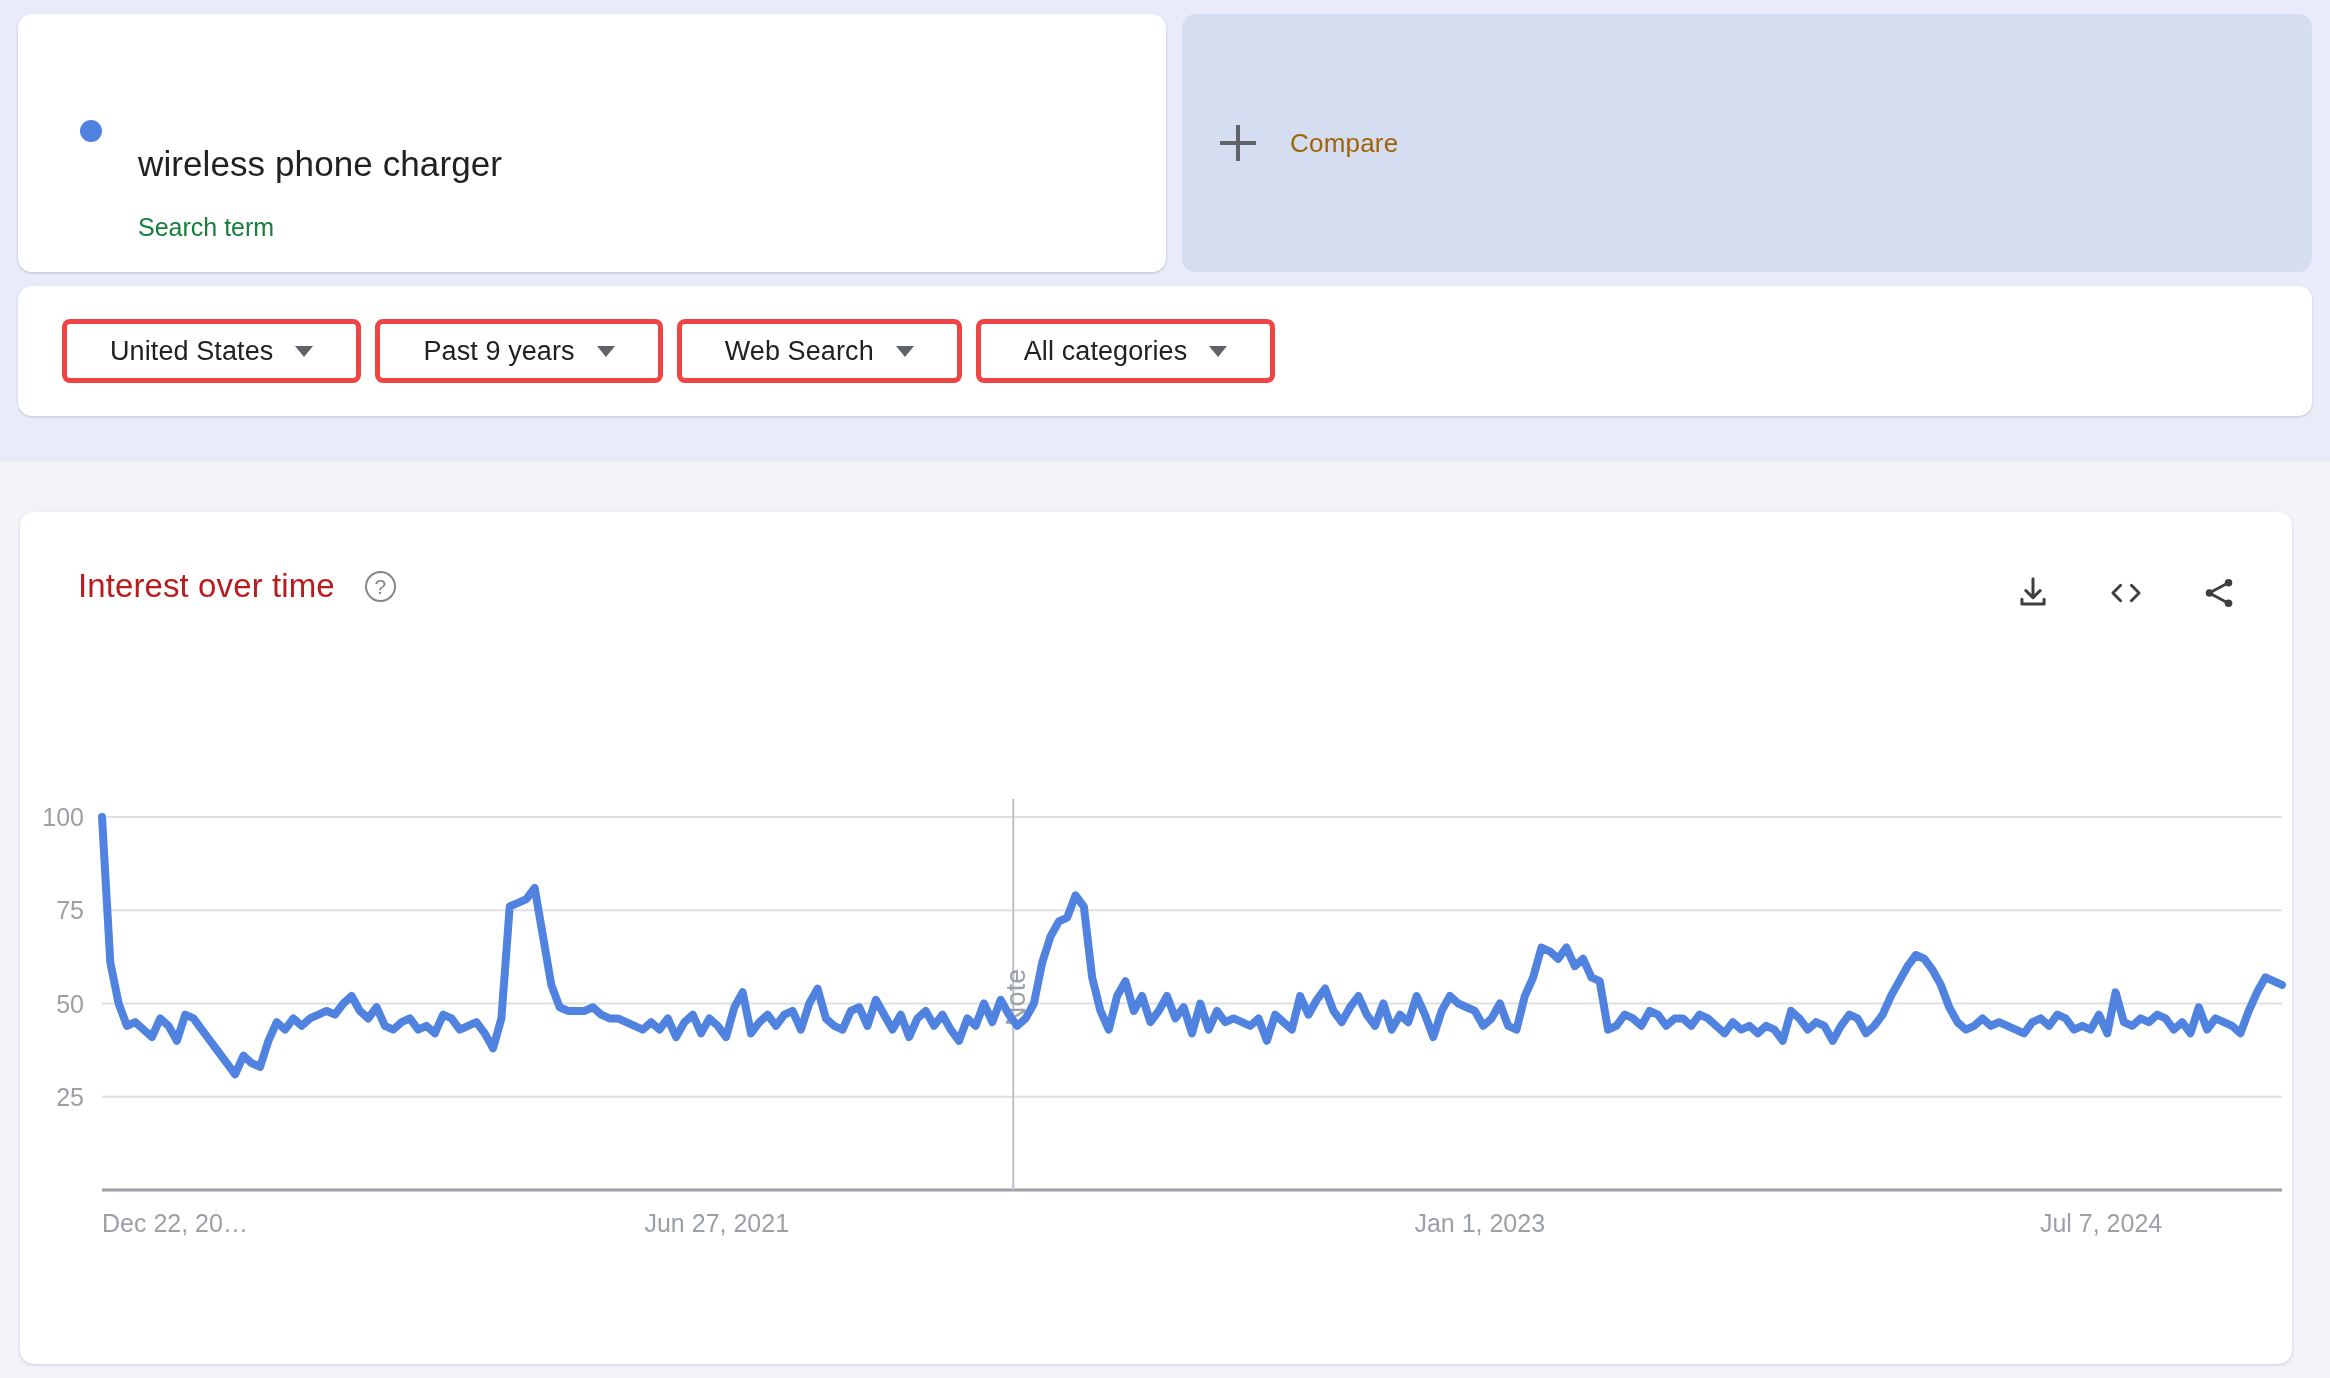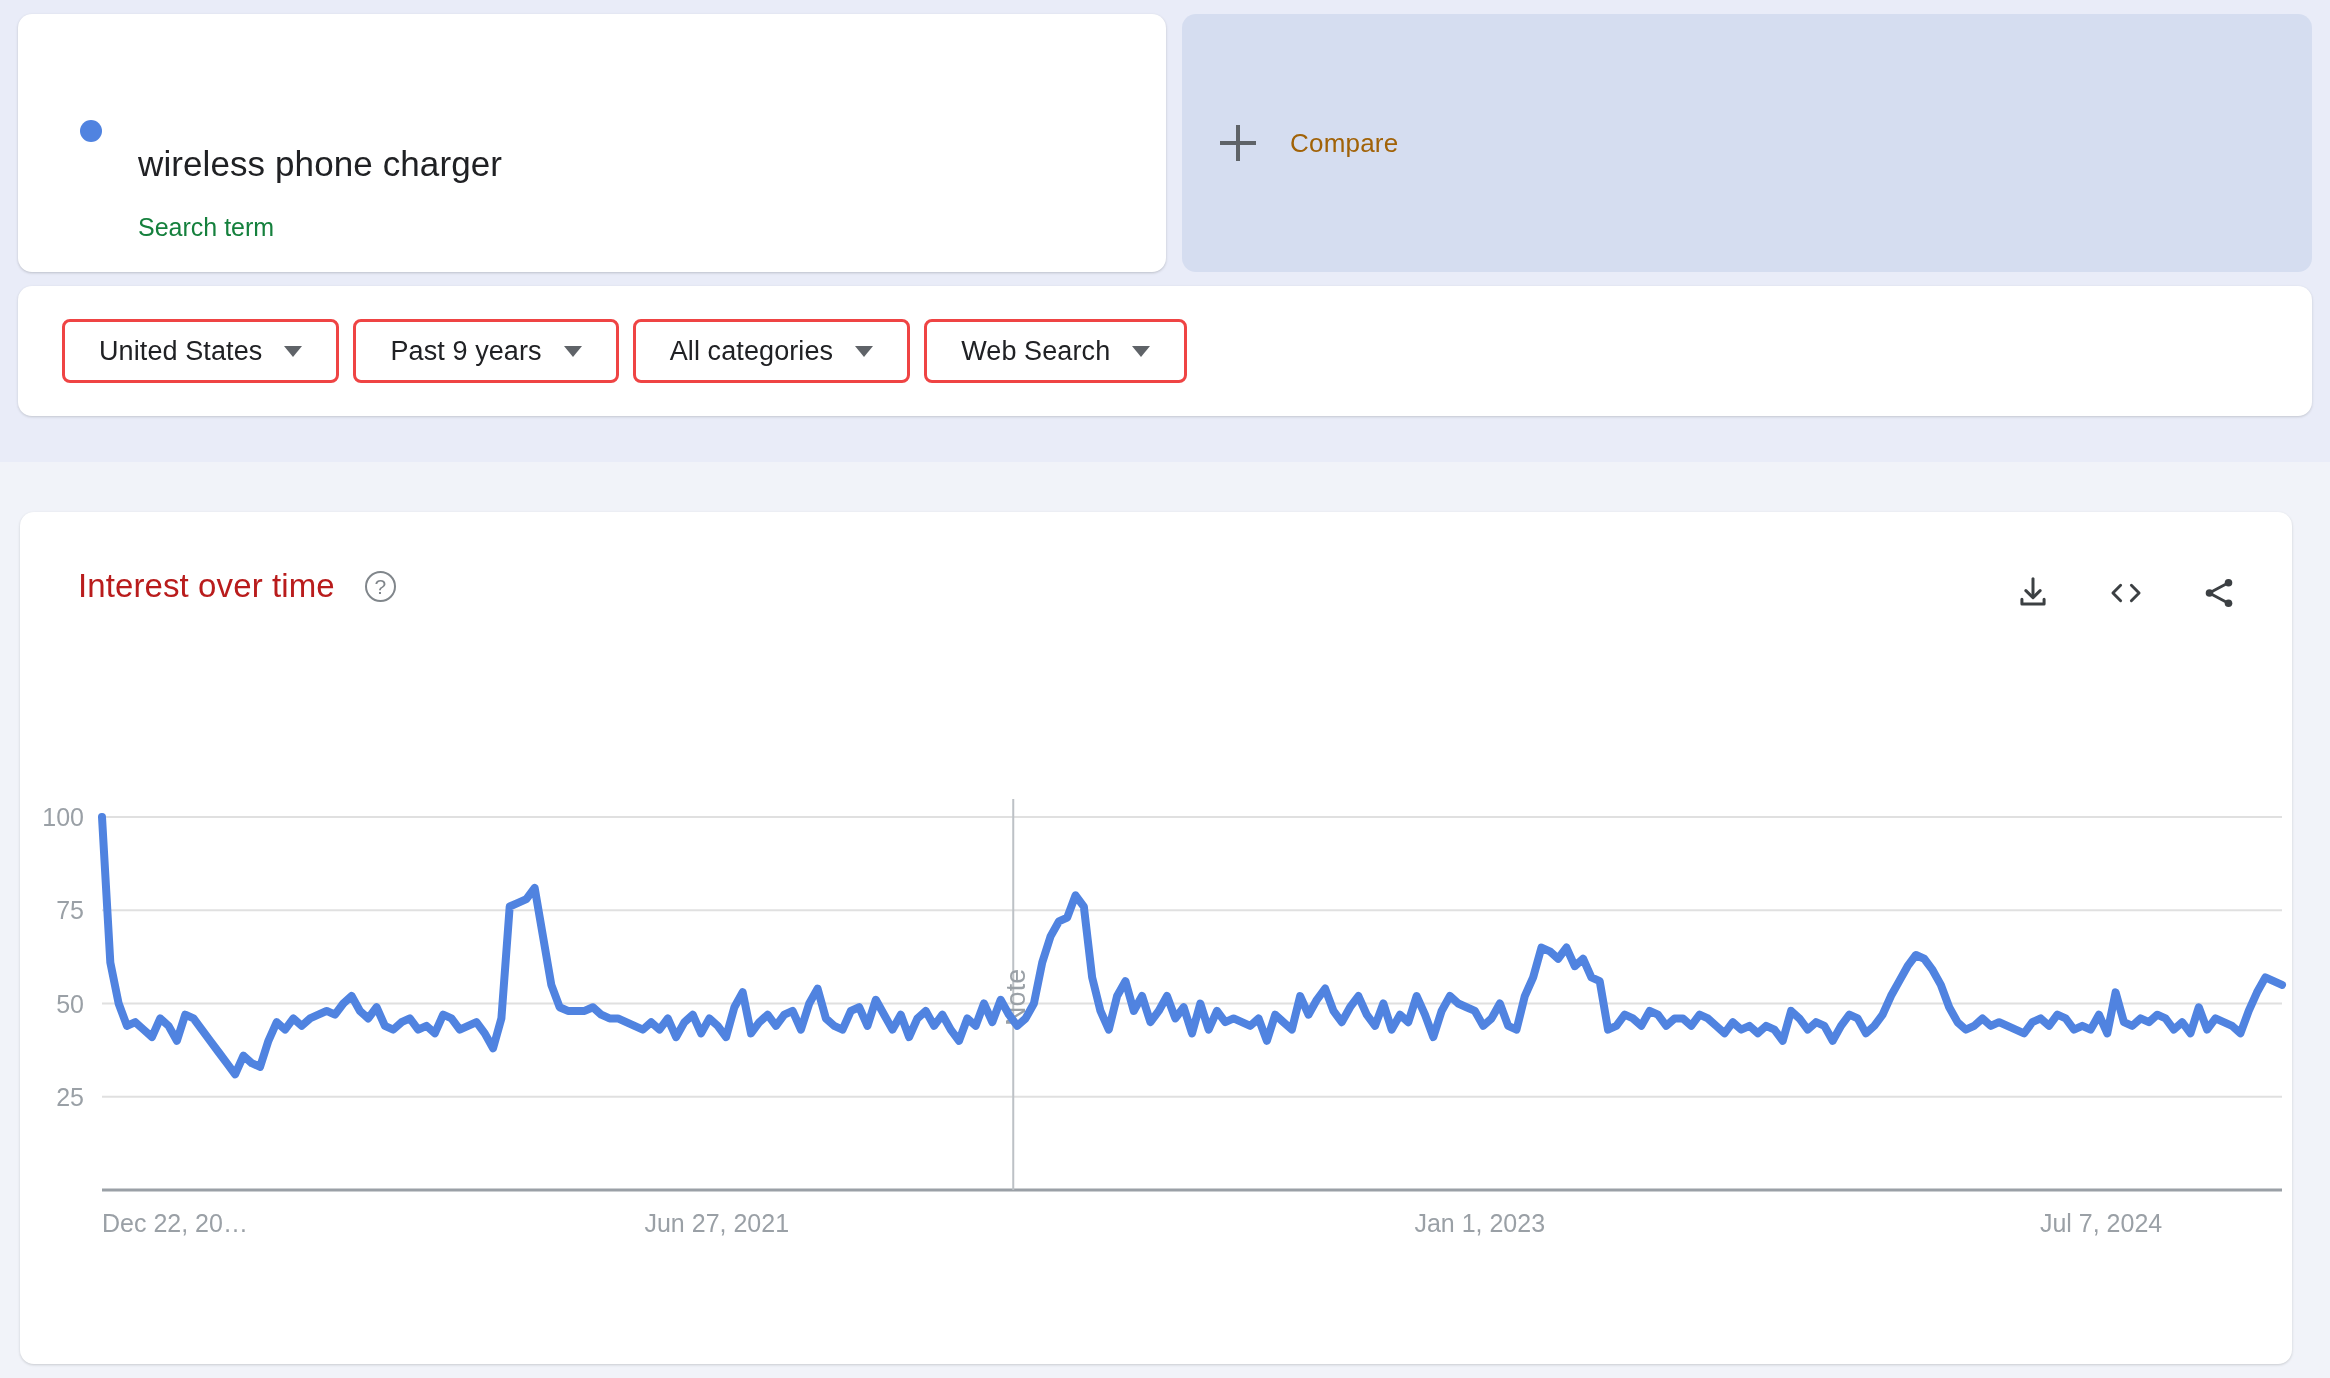--- a/index.html
+++ b/index.html
@@ -78,23 +78,23 @@
 
   
   .filter-bar {
     position: absolute; left: 18px; top: 286px;
     width: 2294px; height: 130px;
     background: #ffffff; border-radius: 14px;
     box-shadow: 0 1px 3px rgba(60,64,67,.14), 0 1px 2px rgba(60,64,67,.08);
     display: flex; align-items: center; padding-left: 44px; gap: 14px;
   }
   .chip {
-    height: 64px; border: 3px solid #ef4444; border-radius: 8px;
+    height: 64px; border: 5px solid #ef4444; border-radius: 8px;
     background: #fff; display: inline-flex; align-items: center;
-    padding: 0 34px; cursor: pointer;
+    padding: 0 43px; cursor: pointer;
   }
   .chip-label { font-size: 27px; color: #202124; letter-spacing: .1px; }
   .caret {
     margin-left: 22px;
     width: 0; height: 0;
     border-left: 9px solid transparent;
     border-right: 9px solid transparent;
     border-top: 11px solid #5f6368;
   }
 
@@ -168,26 +168,26 @@
       <span class="chip-label">United States</span>
       <span class="caret"></span>
     </div>
 
     <div class="chip">
       <span class="chip-label">Past 9 years</span>
       <span class="caret"></span>
     </div>
 
     <div class="chip">
+      <span class="chip-label">Web Search</span>
+      <span class="caret"></span>
+    </div>
+
+    <div class="chip">
       <span class="chip-label">All categories</span>
-      <span class="caret"></span>
-    </div>
-
-    <div class="chip">
-      <span class="chip-label">Web Search</span>
       <span class="caret"></span>
     </div>
 
   </div>
 
   <div class="chart-card">
 
     <div class="chart-head">
       <div class="chart-title-wrap">
         <span class="chart-title">Interest over time</span>

